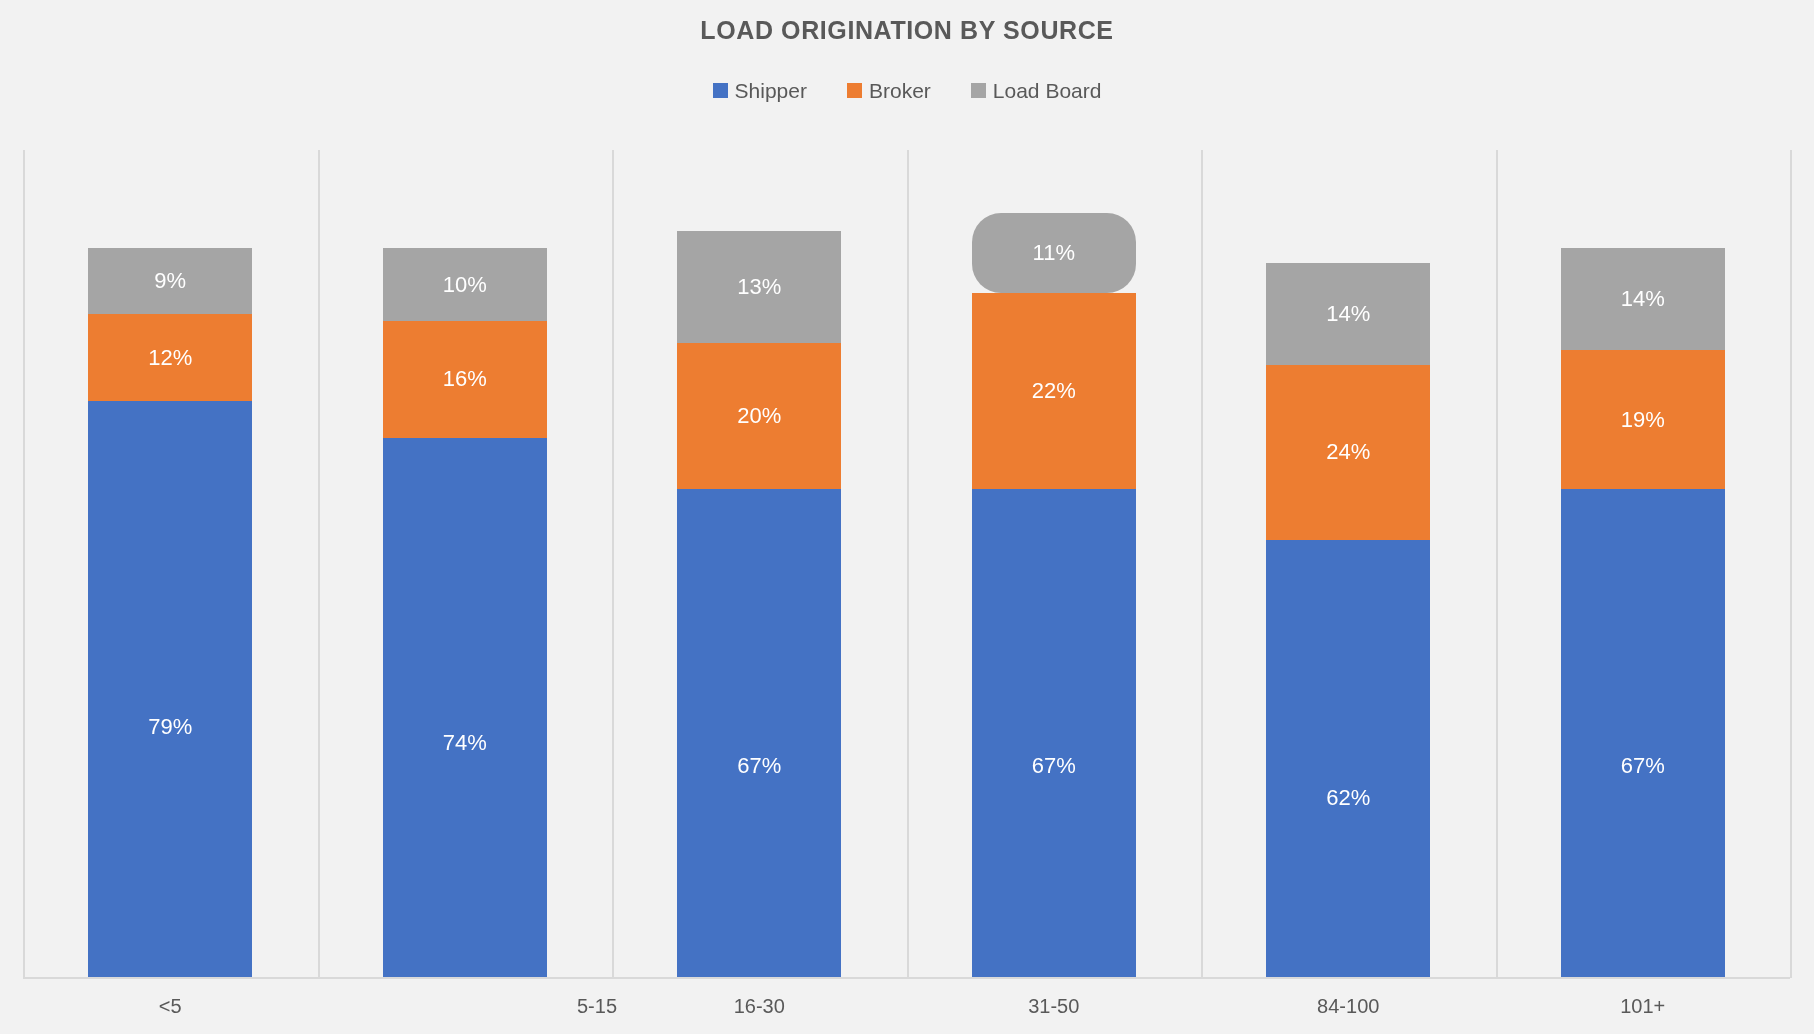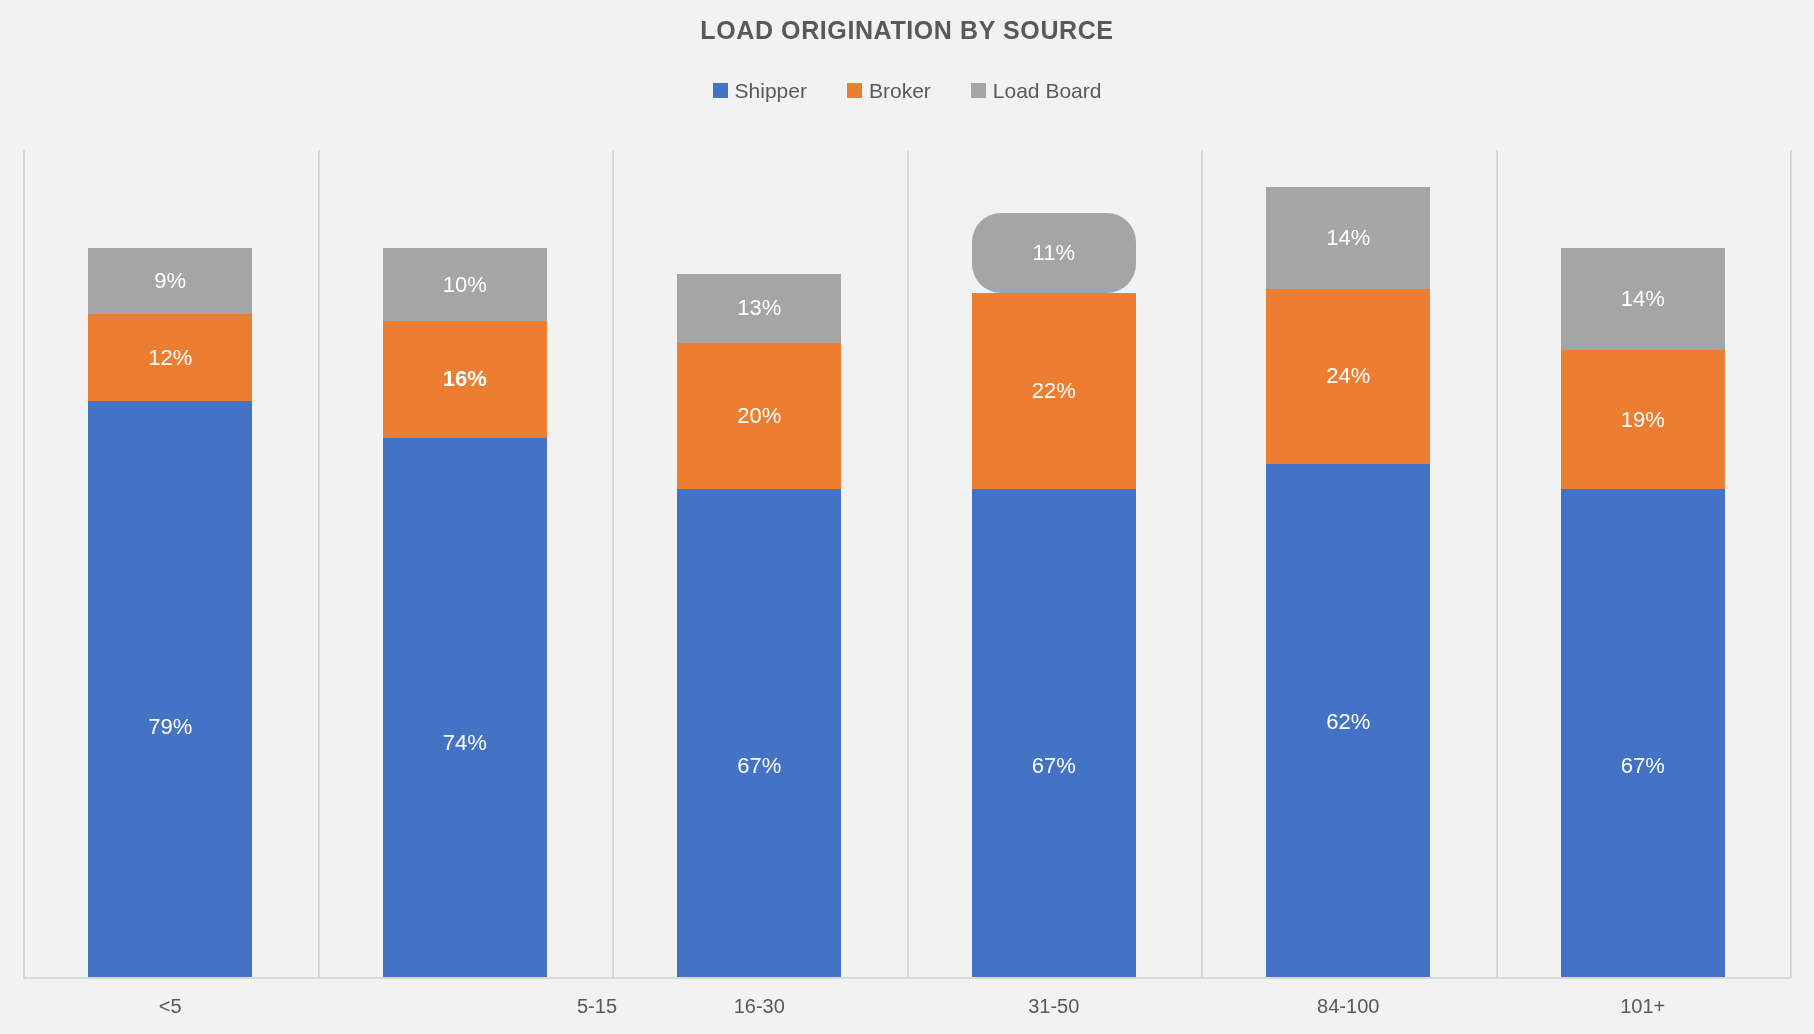--- a/index.html
+++ b/index.html
@@ -177,29 +177,29 @@
           <span class="seg-label">12%</span>
         </div>
         <div class="bar-seg seg-shipper" style="height: 576.7px;">
           <span class="seg-label" style="position: absolute; left: 50%; transform: translateX(-50%); top: 314.301px;">79%</span>
         </div>
       </div>
       <div class="bar-column" style="left: 359.75px;">
         <div class="bar-seg seg-board" style="height: 73px;">
           <span class="seg-label">10%</span>
         </div>
-        <div class="bar-seg seg-broker" style="height: 116.8px; font-weight: bold;">
+        <div class="bar-seg seg-broker" style="height: 116.8px;">
           <span class="seg-label">16%</span>
         </div>
         <div class="bar-seg seg-shipper" style="height: 540.2px;">
           <span class="seg-label" style="position: absolute; left: 50%; transform: translateX(-50%); top: 294.409px;">74%</span>
         </div>
       </div>
       <div class="bar-column" style="left: 654.25px;">
-        <div class="bar-seg seg-board" style="height: 69px; justify-content: center;">
+        <div class="bar-seg seg-board" style="height: 112px; justify-content: center;">
           <span class="seg-label">13%</span>
         </div>
         <div class="bar-seg seg-broker" style="height: 146px;">
           <span class="seg-label">20%</span>
         </div>
         <div class="bar-seg seg-shipper" style="height: 489.1px;">
           <span class="seg-label" style="position: absolute; left: 50%; transform: translateX(-50%); top: 266.56px;">67%</span>
         </div>
       </div>
       <div class="bar-column" style="left: 948.75px;">
@@ -213,21 +213,21 @@
           <span class="seg-label" style="position: absolute; left: 50%; transform: translateX(-50%); top: 266.56px;">67%</span>
         </div>
       </div>
       <div class="bar-column" style="left: 1243.25px;">
         <div class="bar-seg seg-board" style="height: 102.2px;">
           <span class="seg-label">14%</span>
         </div>
         <div class="bar-seg seg-broker" style="height: 175.2px;">
           <span class="seg-label">24%</span>
         </div>
-        <div class="bar-seg seg-shipper" style="height: 514px;">
+        <div class="bar-seg seg-shipper" style="height: 438px;">
           <span class="seg-label" style="position: absolute; left: 50%; transform: translateX(-50%); top: 246.667px;">62%</span>
         </div>
       </div>
       <div class="bar-column" style="left: 1537.75px;">
         <div class="bar-seg seg-board" style="height: 102.2px;">
           <span class="seg-label">14%</span>
         </div>
         <div class="bar-seg seg-broker" style="height: 138.7px;">
           <span class="seg-label">19%</span>
         </div>

